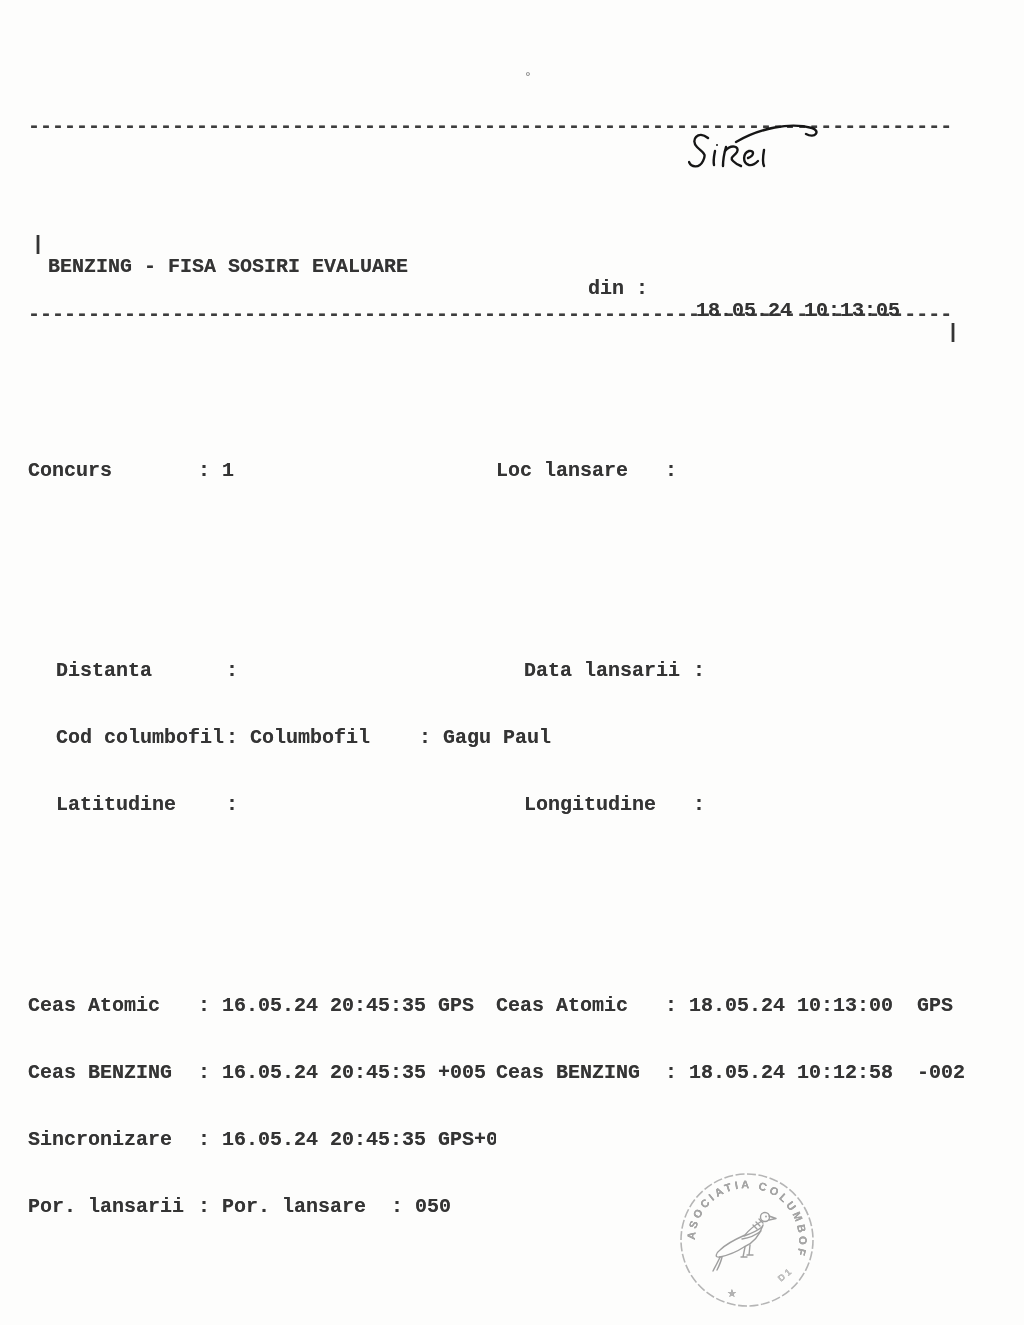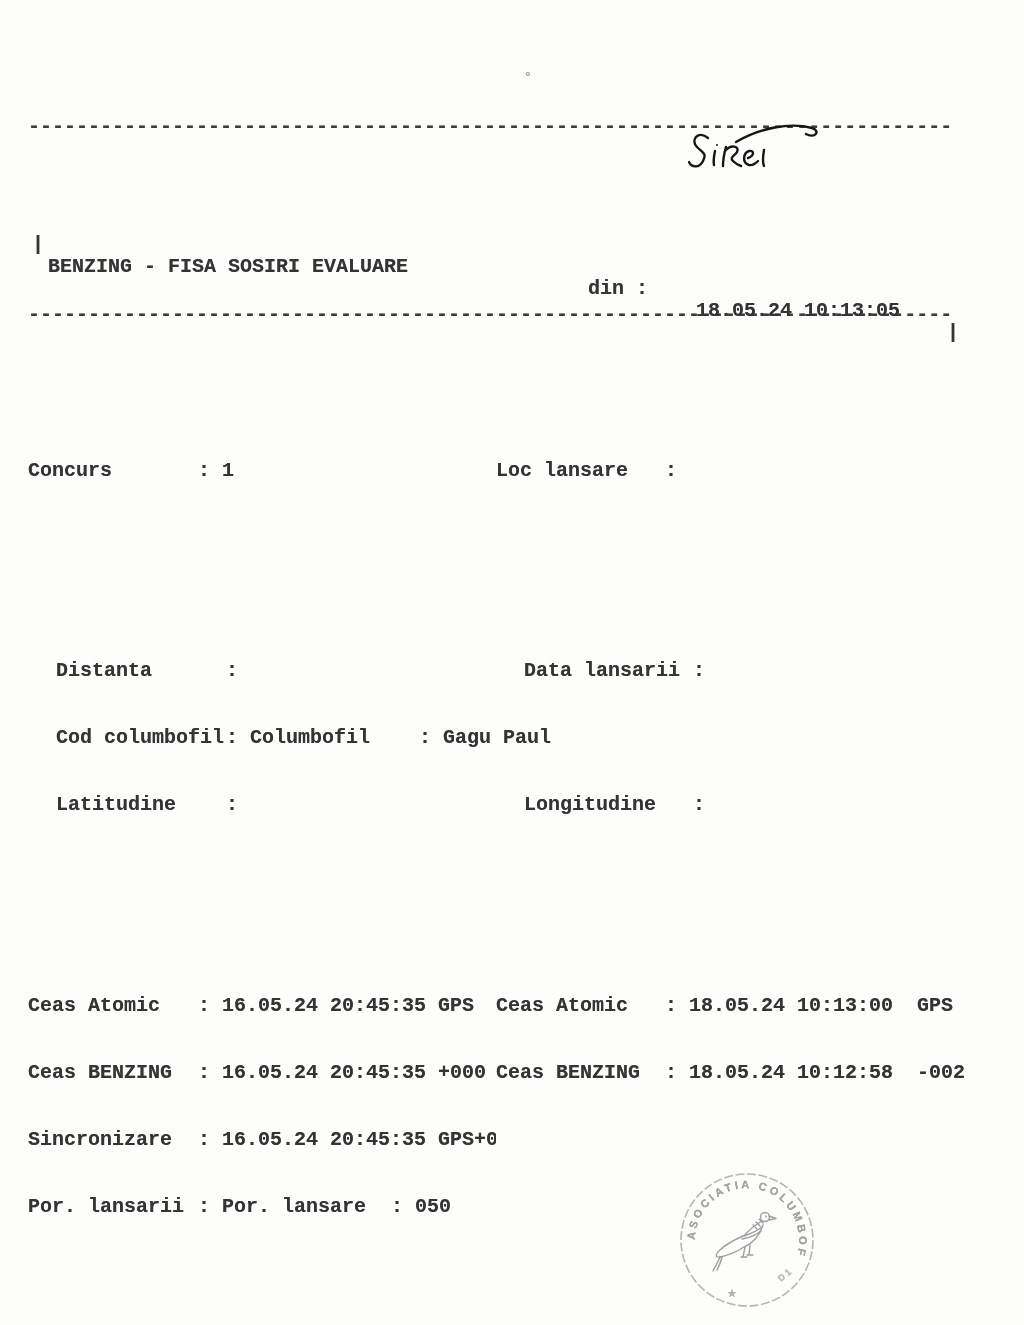--- a/index.html
+++ b/index.html
@@ -70,21 +70,21 @@
         <span class="r-lab">Longitudine</span><span class="col">:</span><span class="r-val"></span>
       </div>
     </div>
 
     <div class="clocks">
       <div class="il">
         <span class="l-lab">Ceas Atomic</span><span class="col">:</span><span class="l-wrap"><span>16.05.24 20:45:35</span><span class="sfx-l">GPS</span></span>
         <span class="r-lab">Ceas Atomic</span><span class="col">:</span><span>18.05.24 10:13:00</span><span class="sfx-r">GPS</span>
       </div>
       <div class="il">
-        <span class="l-lab">Ceas BENZING</span><span class="col">:</span><span class="l-wrap"><span>16.05.24 20:45:35</span><span class="sfx-l">+000</span></span>
+        <span class="l-lab">Ceas BENZING</span><span class="col">:</span><span class="l-wrap"><span>16.05.24 20:45:35</span><span class="sfx-l">+005</span></span>
         <span class="r-lab">Ceas BENZING</span><span class="col">:</span><span>18.05.24 10:12:58</span><span class="sfx-r">-002</span>
       </div>
       <div class="il">
         <span class="l-lab">Sincronizare</span><span class="col">:</span><span class="l-wrap"><span>16.05.24 20:45:35</span><span class="sfx-l">GPS+03h</span></span>
       </div>
       <div class="il">
         <span class="l-lab">Por. lansarii</span><span class="col">:</span>
         <span class="r-lab">Por. lansare</span><span class="col">:</span><span>050</span>
       </div>
     </div>

